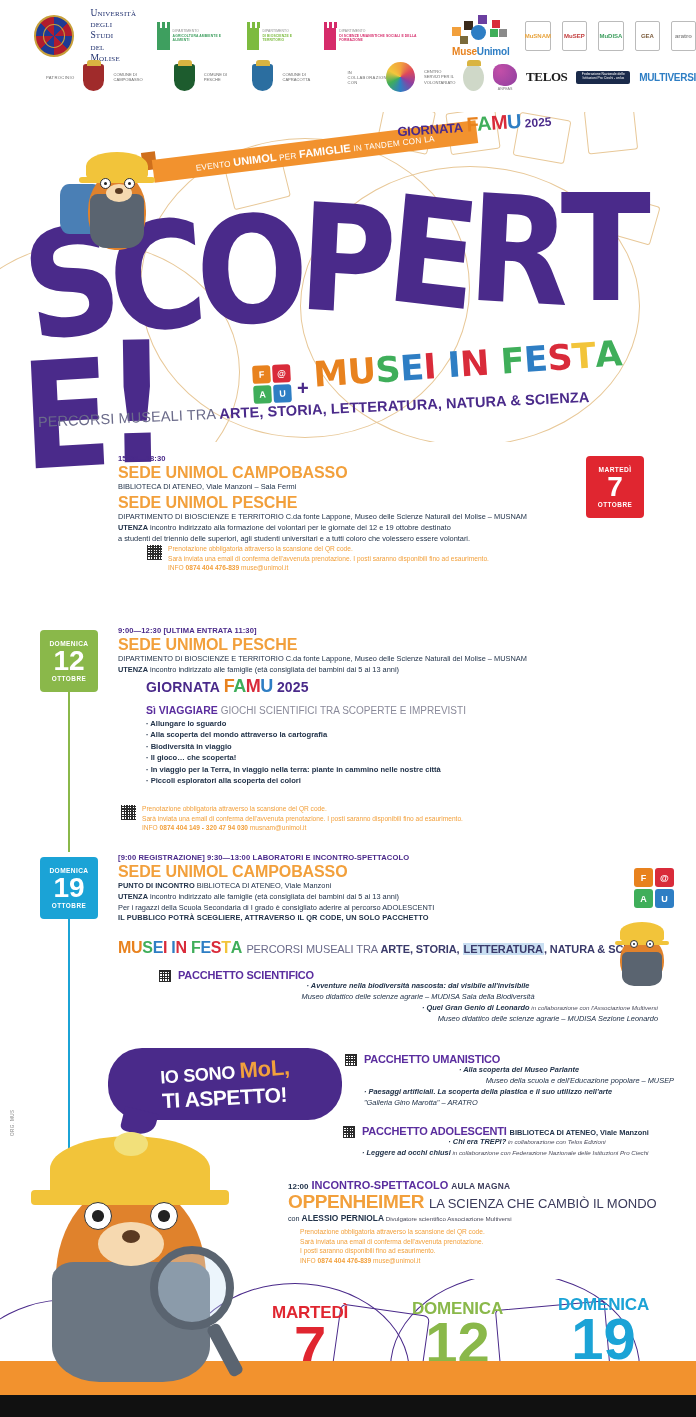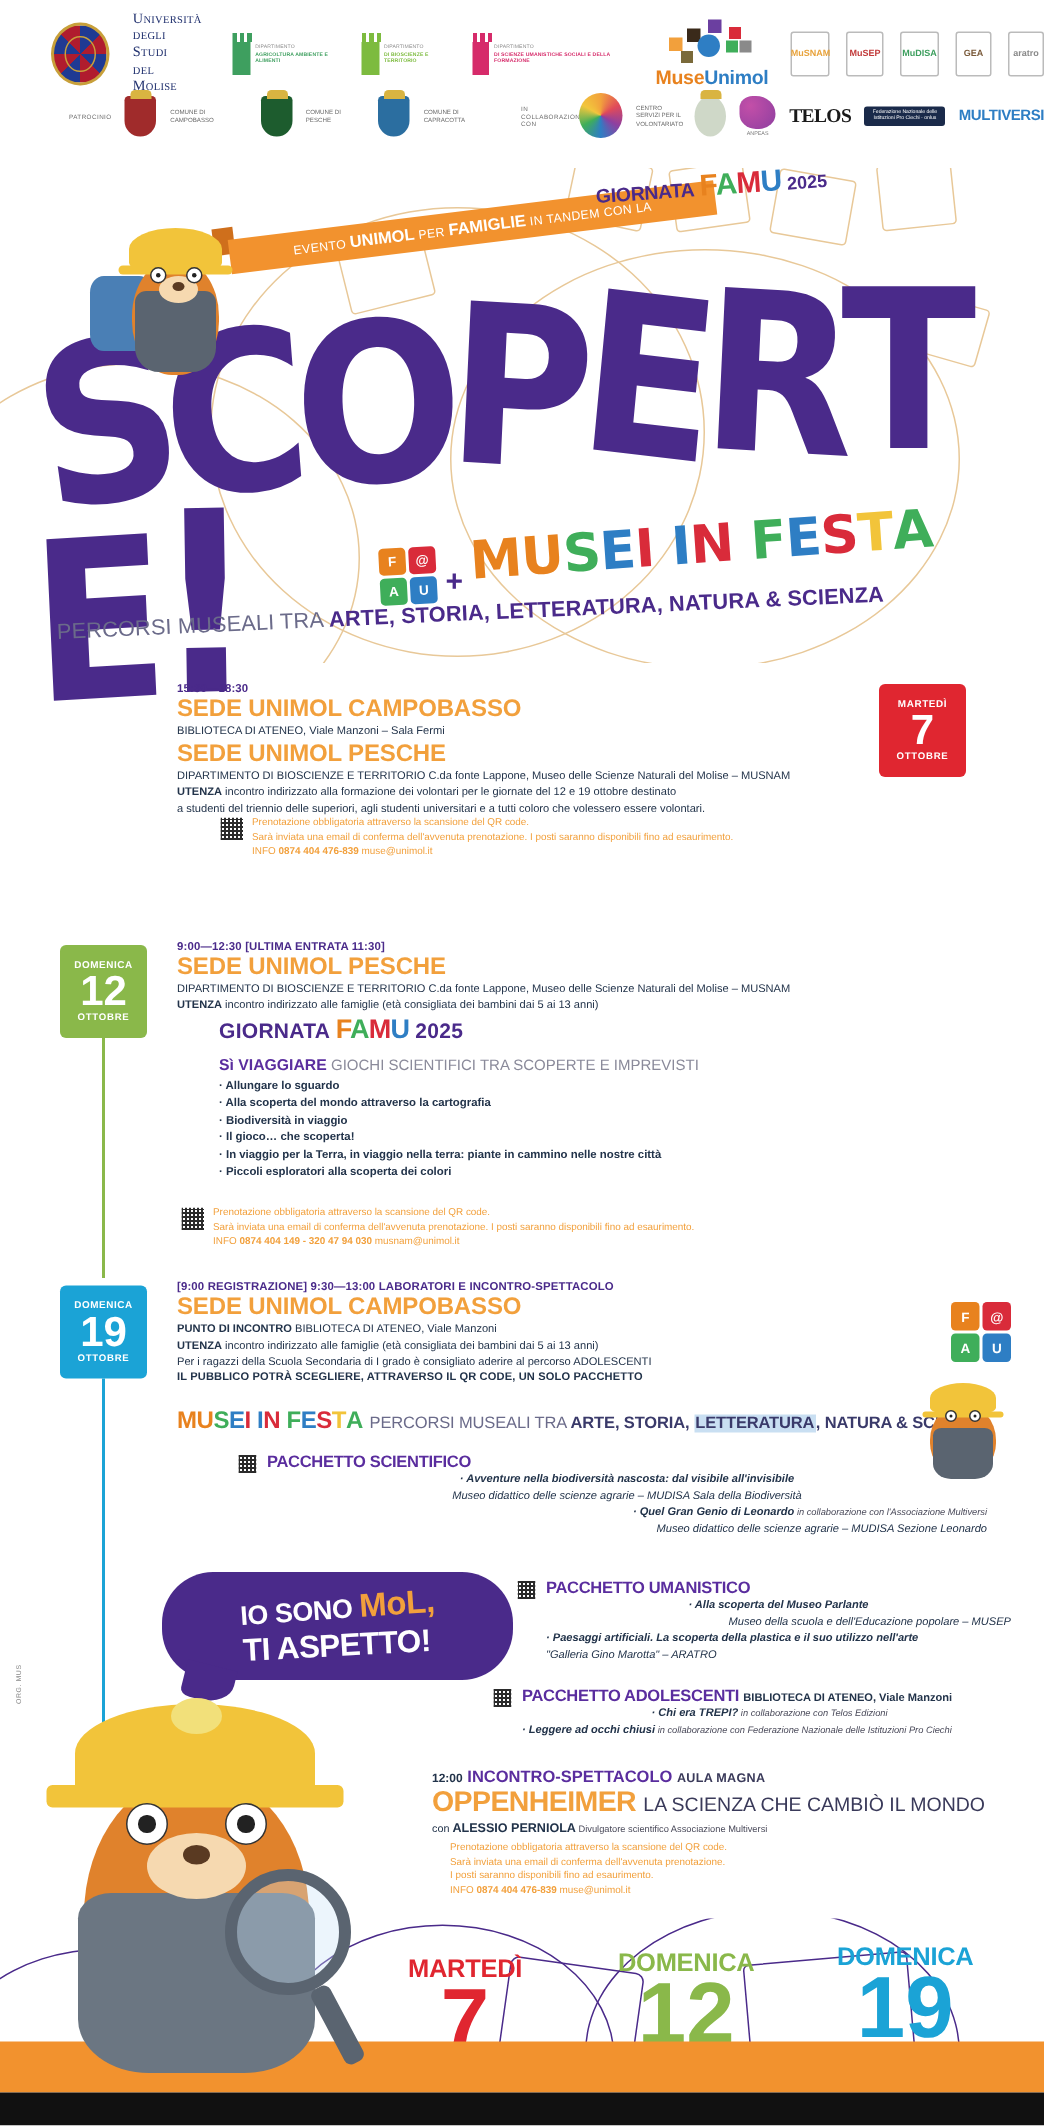--- a/index.html
+++ b/index.html
@@ -32,21 +32,21 @@
   .tower i { position:absolute; left:0; right:0; bottom:0; top:6px; background: currentColor; }
   .tower b { position:absolute; top:0; left:0; width:13px; height:6px;
     background: repeating-linear-gradient(90deg, currentColor 0 3px, transparent 3px 5px); }
   .dept-txt { font-size: 3.4px; line-height: 1.32; letter-spacing: .1px; }
   .dept-txt .t1 { color:#8d8d8d; }
   .dept-txt .t2 { font-weight: bold; }
 
   .muse-logo { display:flex; flex-direction:column; align-items:center; gap:1px; }
   .muse-dots { position: relative; width: 58px; height: 30px; }
   .muse-dots span { position:absolute; display:block; }
-  .muse-name { font-size: 13px; font-weight: bold; letter-spacing:-.2px; }
+  .muse-name { font-size: 10px; font-weight: bold; letter-spacing:-.2px; }
   .muse-name .a { color:#e8821e; } .muse-name .b { color:#2e7ec4; }
 
   .sq-logo { width: 26px; height: 30px; border: 1px solid #bbb; border-radius:2px;
     display:flex; align-items:center; justify-content:center; font-size:6px; font-weight:bold;
     text-align:center; line-height:1.05; padding:1px; }
 
   .patro { font-size: 4.2px; color: #6d6d6d; letter-spacing: .3px; align-self:center; }
   .crest { width: 22px; height: 27px; border-radius: 3px 3px 11px 11px; position:relative; }
   .crest::before { content:""; position:absolute; top:-4px; left:4px; width:14px; height:6px;
      background:#d9b441; border-radius:3px 3px 0 0; }
@@ -501,21 +501,21 @@
           <div style="flex:1">
             <div class="pack-title">PACCHETTO UMANISTICO</div>
             <div class="pack-line" style="text-align:center"><b>· Alla scoperta del Museo Parlante</b></div>
             <div class="pack-line" style="text-align:right">Museo della scuola e dell'Educazione popolare – MUSEP</div>
             <div class="pack-line" style="text-align:left"><b>· Paesaggi artificiali. La scoperta della plastica e il suo utilizzo nell'arte</b></div>
             <div class="pack-line" style="text-align:left">"Galleria Gino Marotta" – ARATRO</div>
           </div>
         </div>
       </div>
 
-      <div class="pack" style="position:absolute;left:328px;top:272px;width:350px">
+      <div class="pack" style="position:absolute;left:342px;top:272px;width:350px">
         <div style="display:flex;gap:6px;align-items:flex-start">
           <div class="qr qr-sm"></div>
           <div style="flex:1">
             <div class="pack-title"><span>PACCHETTO ADOLESCENTI</span> <span class="loc">BIBLIOTECA DI ATENEO, Viale Manzoni</span></div>
             <div class="pack-line" style="text-align:center"><b>· Chi era TREPI?</b><span class="fine"> in collaborazione con Telos Edizioni</span></div>
             <div class="pack-line" style="text-align:left"><b>· Leggere ad occhi chiusi</b><span class="fine"> in collaborazione con Federazione Nazionale delle Istituzioni Pro Ciechi</span></div>
           </div>
         </div>
       </div>
 

